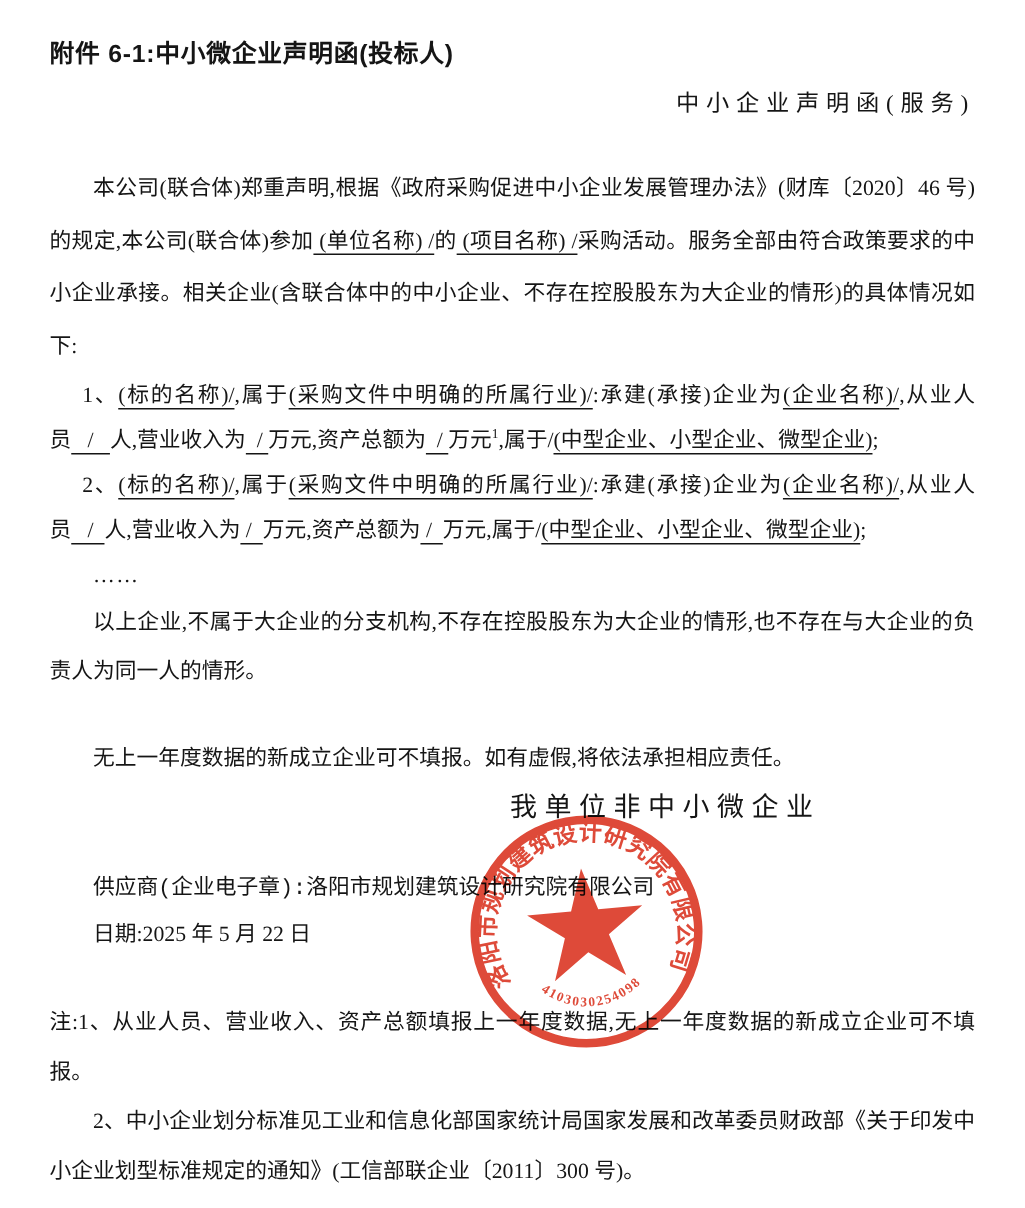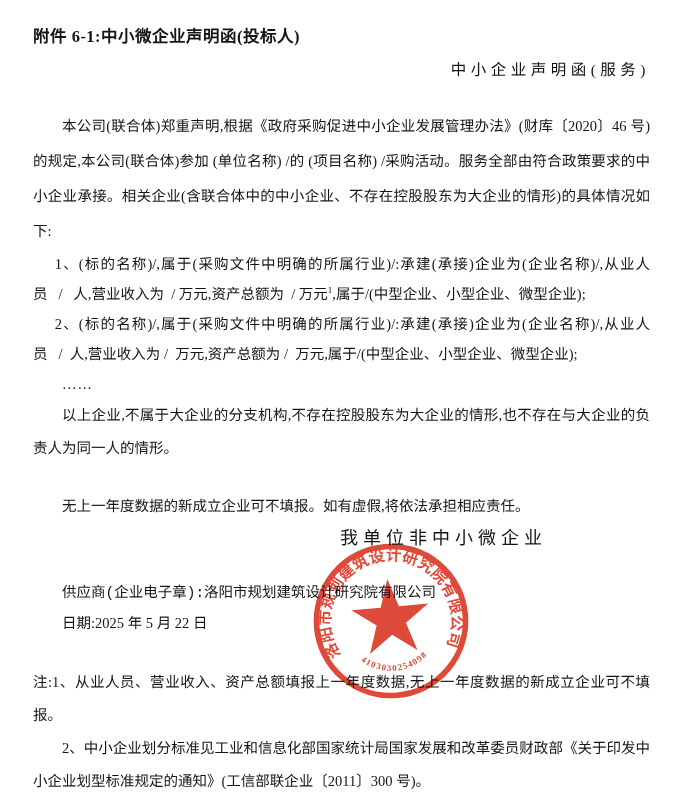--- a/index.html
+++ b/index.html
@@ -7,21 +7,21 @@
     width: 683px; height: 805px;
     background: #ffffff;
     color: #151515;
     font-family: "Liberation Serif", "DejaVu Serif", serif;
     position: relative;
     overflow: hidden;
   }
   .page { padding: 26px 33px 0 33px; position: relative; }
 
   .heading {
-    font-family: Liberation Serif, serif;
+    font-family: Liberation Sans, sans-serif;
     font-weight: bold;
     font-size: 16.5px;
     letter-spacing: 0.5px;
     line-height: 21px;
   }
   .doc-title {
     text-align: right;
     font-size: 15.5px;
     letter-spacing: 4.5px;
     margin-top: 12px;
@@ -40,20 +40,21 @@
     line-height: 34px;
     text-align: center;
   }
   .supplier { margin-top: 23px; line-height: 30px; text-indent: 2em; font-family: Liberation Mono, monospace; }
   .date-line { line-height: 30px; text-indent: 2em; }
   .notes { margin-top: 28px; }
   .note-1 { line-height: 33px; }
   .note-2 { line-height: 33px; text-indent: 2em; }
 
   .blank {
+    text-decoration: underline;
     text-underline-offset: 4px;
     text-decoration-thickness: 1px;
   }
   .sup { vertical-align: super; font-size: 9px; line-height: 0; }
 
   .stamp {
     position: absolute;
     left: 307px; top: 540px;
     width: 168px; height: 162px;
     opacity: 0.87;

